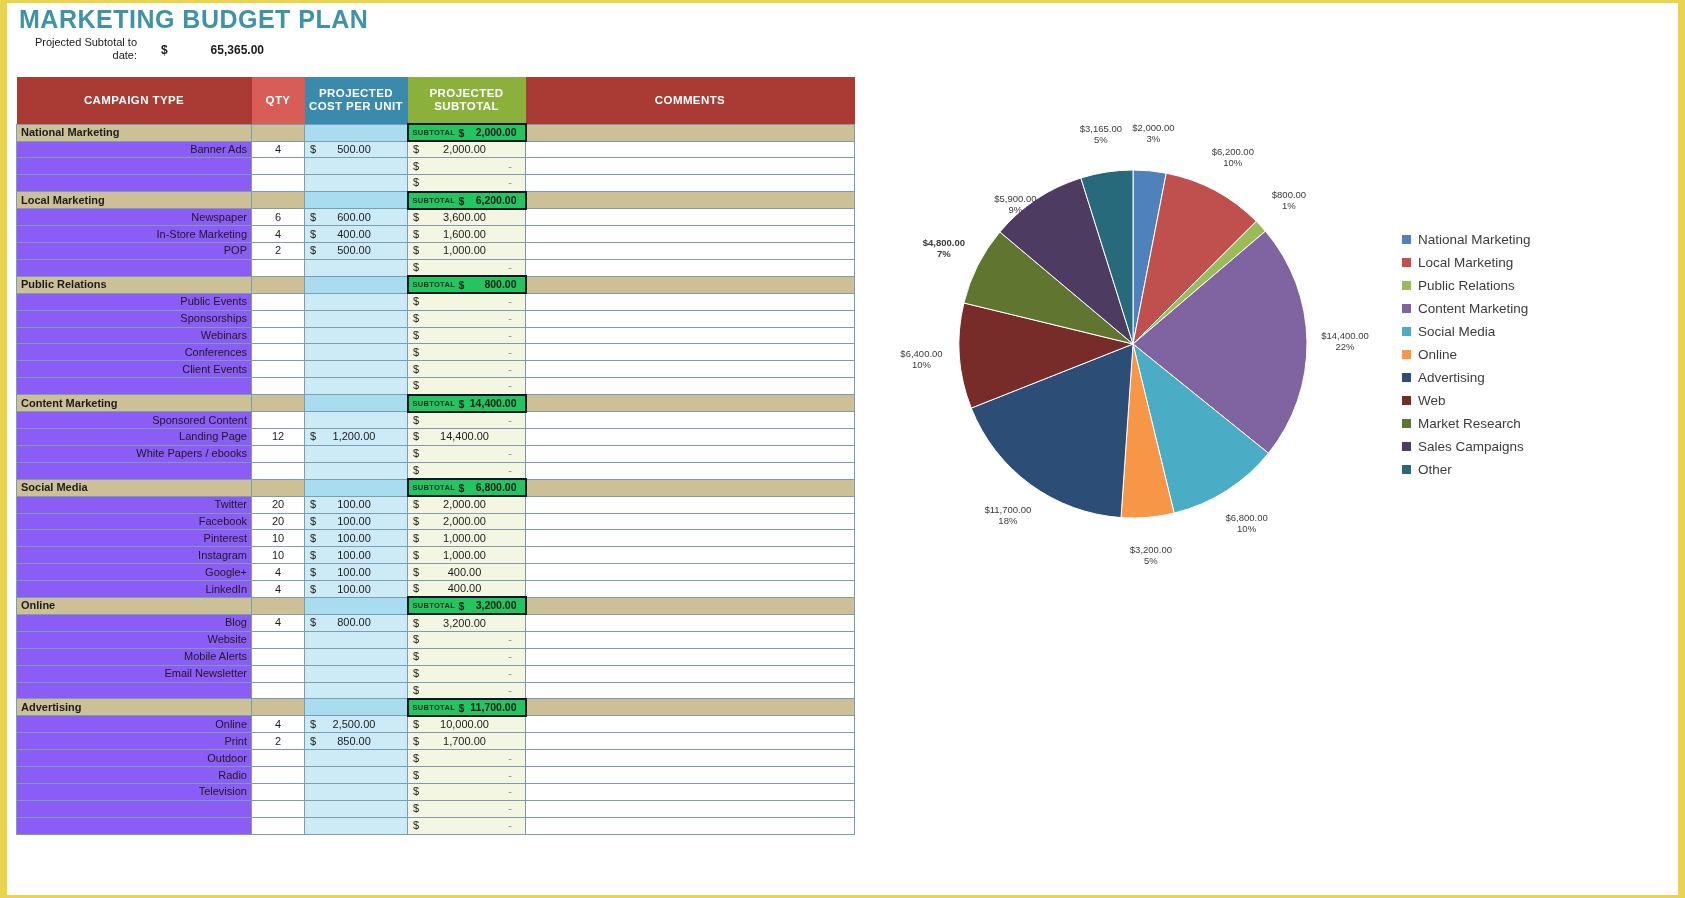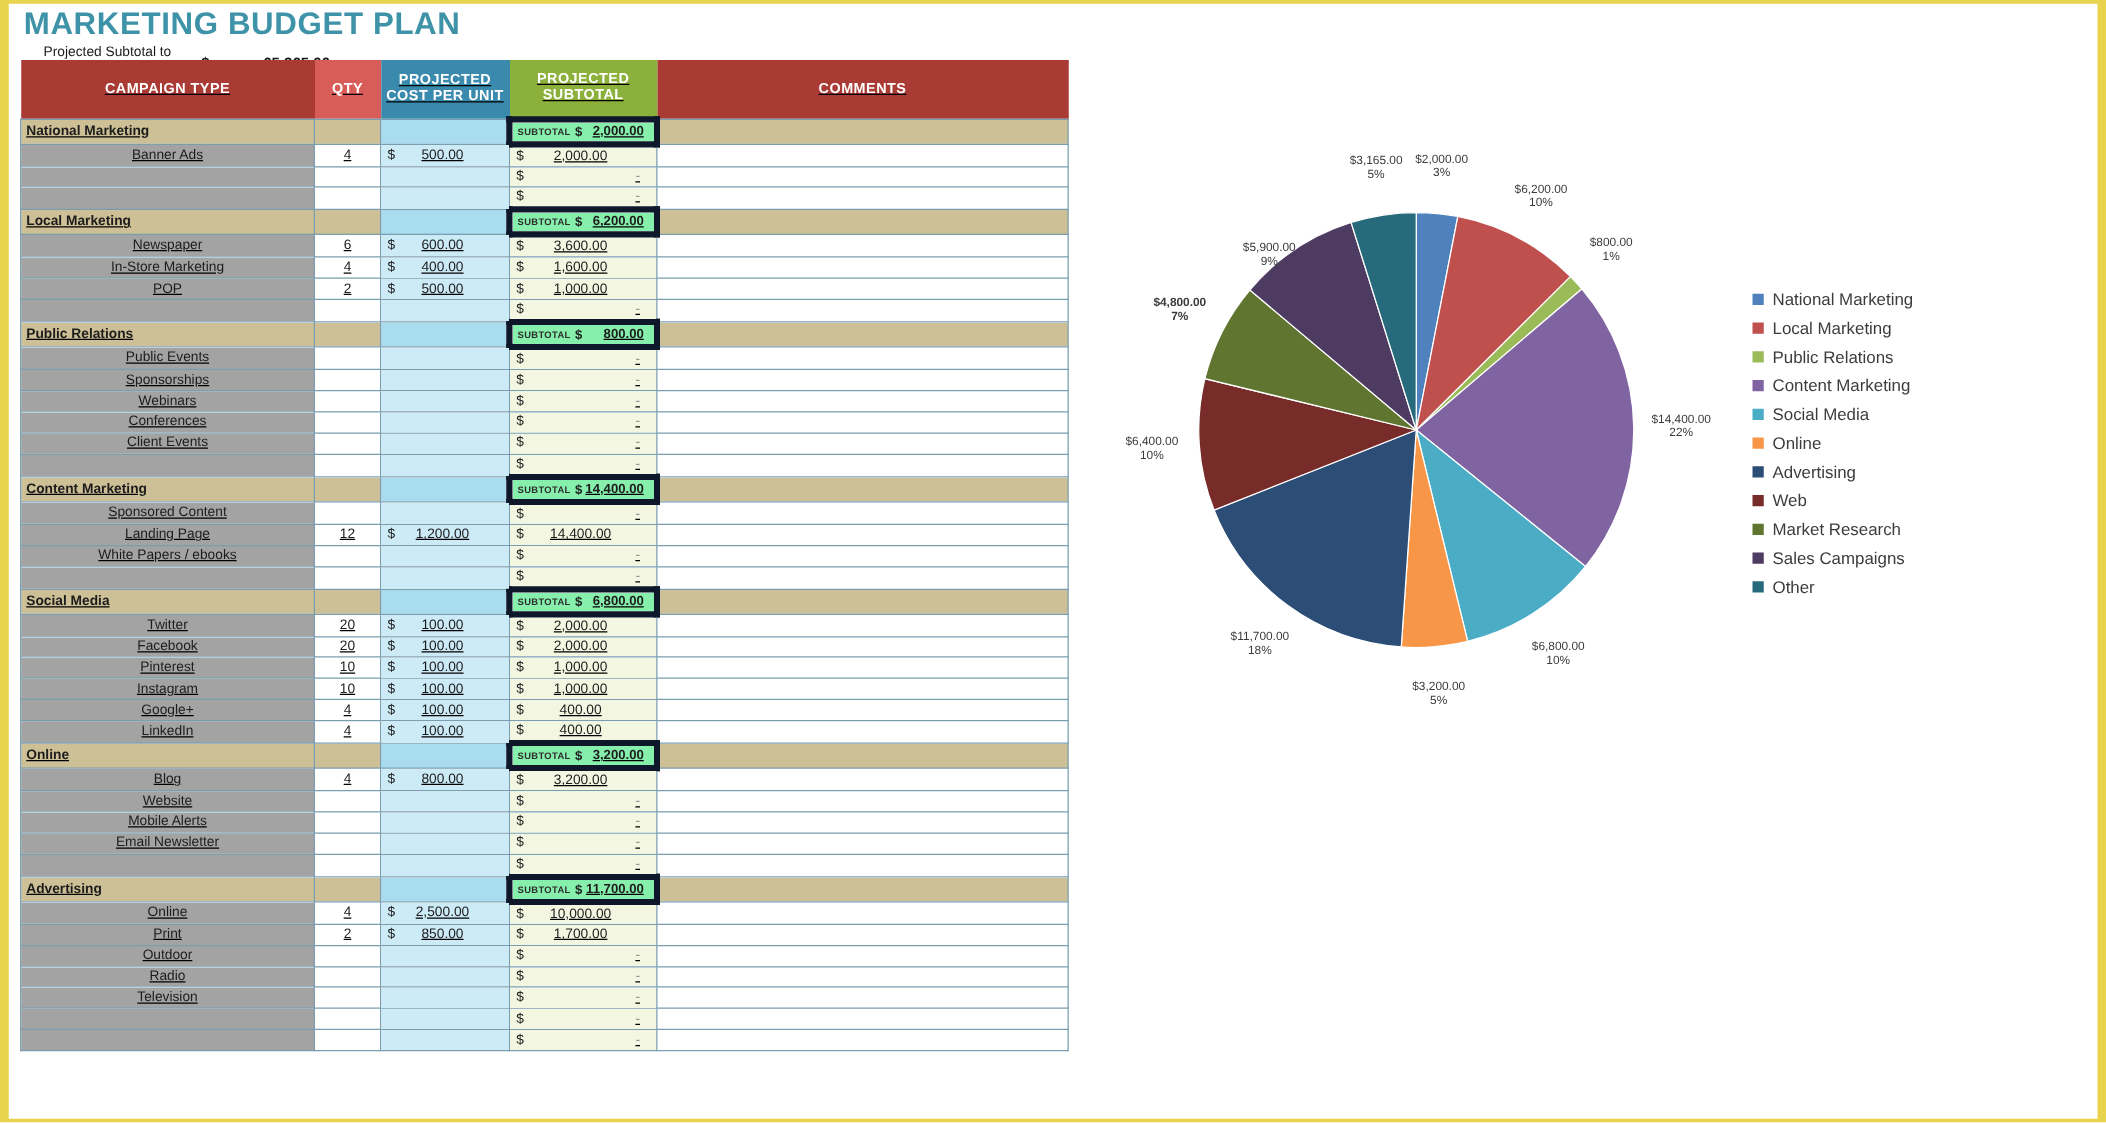--- a/index.html
+++ b/index.html
@@ -49,23 +49,22 @@
   }
   .subtotal-value {
     position: absolute; left: 150px; top: 7px;
     width: 85px; text-align: right;
     font-weight: bold; font-size: 12px;
   }
 
   
   .sheet {
     position: absolute;
-    left: 9px; top: 45px;
+    left: 9px; top: 74px;
     width: 838px;
-    text-decoration: underline;
   }
   table.budget {
     border-collapse: collapse;
     width: 838px;
     table-layout: fixed;
     font-size: 11px;
     color: #1c1c1c;
   }
   table.budget col.c-campaign { width: 235px; }
   table.budget col.c-qty      { width: 53px; }
@@ -93,21 +92,21 @@
   tbody tr { height: 16.9px; }
   tbody td {
     border: 1px solid #7a9eb0;
     padding: 0 4px;
     height: 16.9px;
     line-height: 15px;
     vertical-align: middle;
     white-space: nowrap;
     overflow: hidden;
   }
-  td.c-name    { background: #a3a3a3; text-align: center; font-size: 11px; }
+  td.c-name    { background: #8b5cf6; text-align: right; font-size: 11px; }
   td.c-qty     { background: #ffffff; text-align: center; font-size: 11px; }
   td.c-cost    { background: #cdeaf7; font-size: 11px; position: relative; }
   td.c-sub     { background: #f3f7e2; font-size: 11px; position: relative; }
   td.c-comment { background: #ffffff; }
 
   .cur { position: absolute; left: 5px; }
   .amt { display: block; text-align: center; padding-right: 4px; }
   .dash { display: block; text-align: right; padding-right: 9px; color: #8a8a8a; }
 
   
@@ -115,22 +114,22 @@
   td.g-name {
     background: #cdbf96;
     font-weight: bold;
     font-size: 11px;
     color: #1c1c1c;
     border: 1px solid #7a9eb0;
   }
   td.g-qty  { background: #cdbf96; border: 1px solid #7a9eb0; }
   td.g-cost { background: #a9dcef; border: 1px solid #7a9eb0; }
   td.g-sub {
-    background: #86efac;
-    border: 5px solid #0f172a;
+    background: #22c55e;
+    border: 2px solid #0f172a;
     position: relative;
     font-weight: bold;
     color: #1c1c1c;
   }
   .g-sub-tag {
     position: absolute; left: 4px; top: 0;
     font-size: 7.5px; letter-spacing: 0.3px;
     line-height: 16px; color: #2d2d2d; font-weight: bold;
   }
   .g-sub-cur { position: absolute; left: 50px; top: 0; line-height: 16px; font-size: 10.5px; font-weight: bold; }

